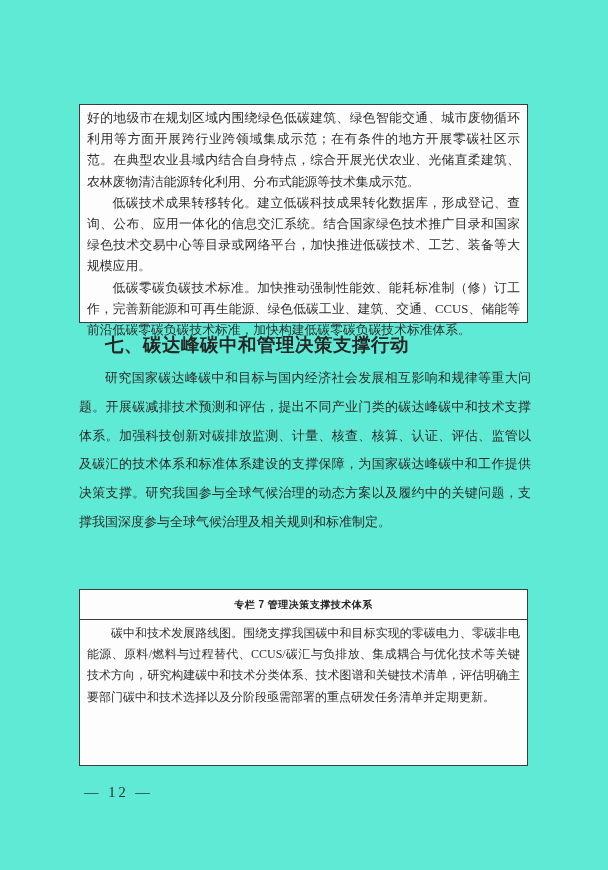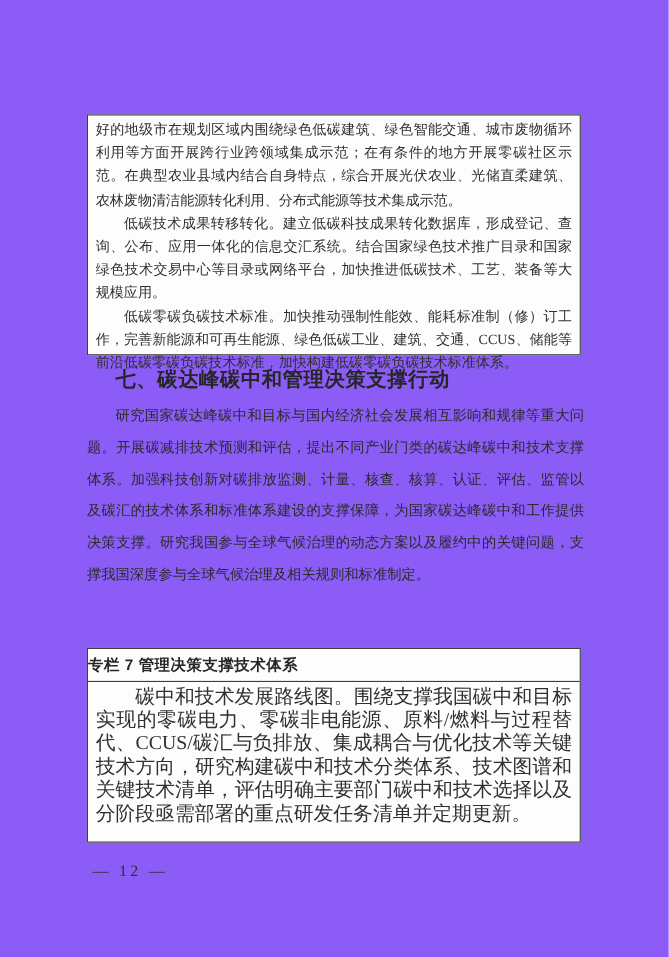--- a/index.html
+++ b/index.html
@@ -4,21 +4,21 @@
 <style>
   html, body {
     margin: 0;
     padding: 0;
     background: #ffffff;
   }
   .page {
     position: relative;
     width: 608px;
     height: 870px;
-    background: #8b5cf6;
+    background: #5eead4;
     color: #2f2f2f;
     font-family: "Liberation Serif", "DejaVu Serif", serif;
     overflow: hidden;
   }
   .bordered-box {
     position: absolute;
     left: 79px;
     width: 449px;
     border: 1.5px solid #3d3d3d;
     box-sizing: border-box;
@@ -66,30 +66,31 @@
     text-indent: 2em;
     color: #2b2b2b;
   }
   .column-box {
     top: 589px;
     height: 177px;
   }
   .column-box-title {
     height: 29px;
     line-height: 29px;
+    text-align: center;
     font-family: "Liberation Sans", "DejaVu Sans", sans-serif;
     font-weight: bold;
-    font-size: 14px;
+    font-size: 10px;
     color: #262626;
     border-bottom: 1.5px solid #3d3d3d;
     letter-spacing: 0.5px;
   }
   .column-box-body {
     padding: 3px 7px 0 7px;
-    font-size: 18px;
+    font-size: 12px;
     line-height: 21.2px;
     text-align: justify;
   }
   .page-number {
     position: absolute;
     left: 84px;
     top: 784px;
     font-size: 14.5px;
     letter-spacing: 3px;
     color: #2f2f2f;

